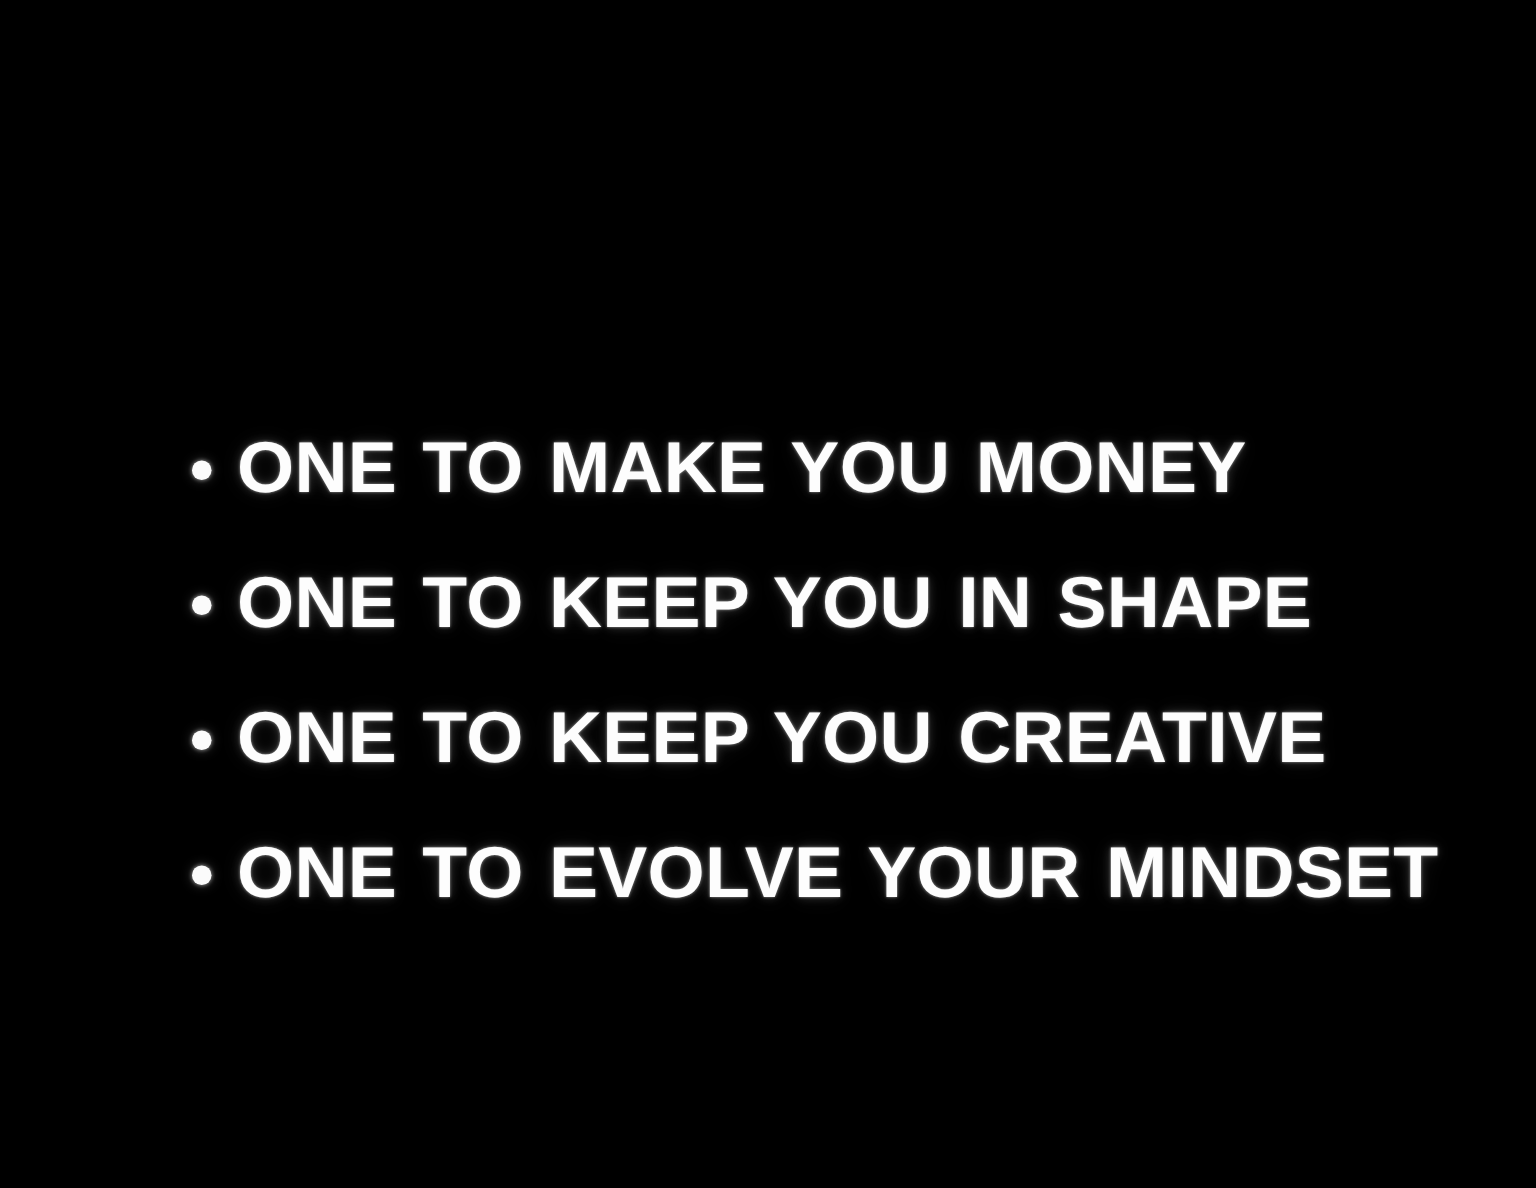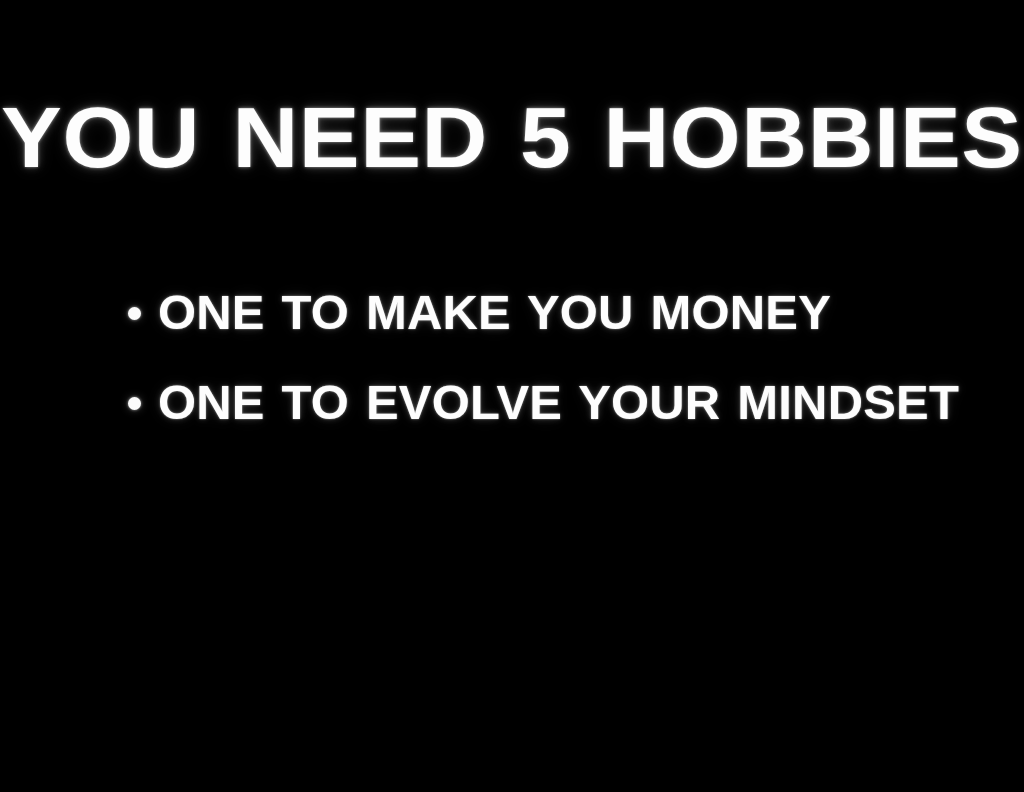--- a/index.html
+++ b/index.html
@@ -92,32 +92,37 @@
       0 0 7px rgba(255,255,255,0.20),
       0 0 15px rgba(255,255,255,0.08);
     white-space: nowrap;
   }
 </style>
 </head>
 <body>
 
 <div id="poster">
 
-  <div class="title-wrap">
-    <h1 class="poster-title">YOU NEED 5 HOBBIES</h1>
-  </div>
 
   <ul class="hobby-list">
 
     <li class="hobby-item">
       <span class="bullet-dot"></span>
       <span class="hobby-text">ONE TO MAKE YOU MONEY</span>
     </li>
 
+    <li class="hobby-item">
+      <span class="bullet-dot"></span>
+      <span class="hobby-text">ONE TO KEEP YOU IN SHAPE</span>
+    </li>
 
+    <li class="hobby-item">
+      <span class="bullet-dot"></span>
+      <span class="hobby-text">ONE TO KEEP YOU CREATIVE</span>
+    </li>
 
 
     <li class="hobby-item">
       <span class="bullet-dot"></span>
       <span class="hobby-text">ONE TO EVOLVE YOUR MINDSET</span>
     </li>
 
   </ul>
 
 </div>

